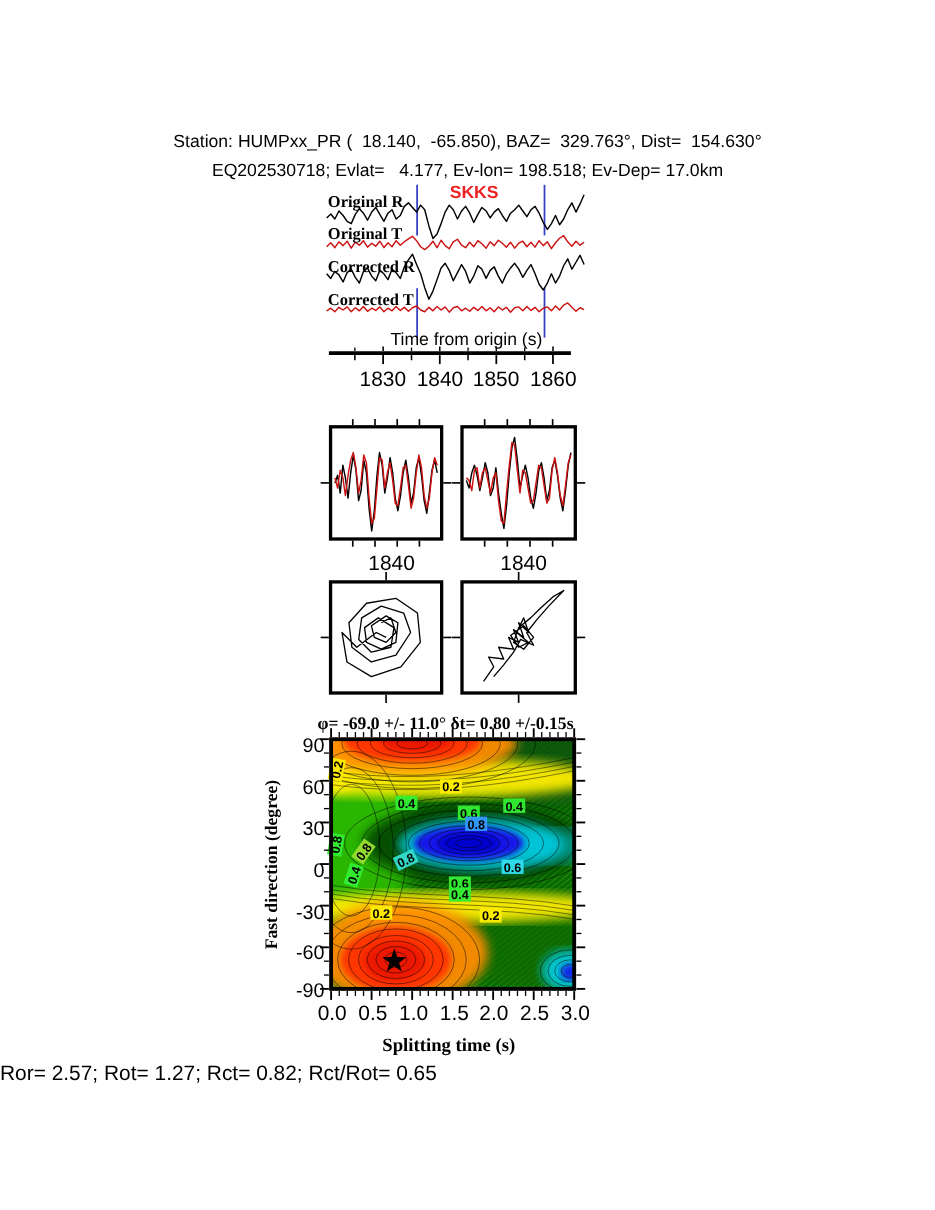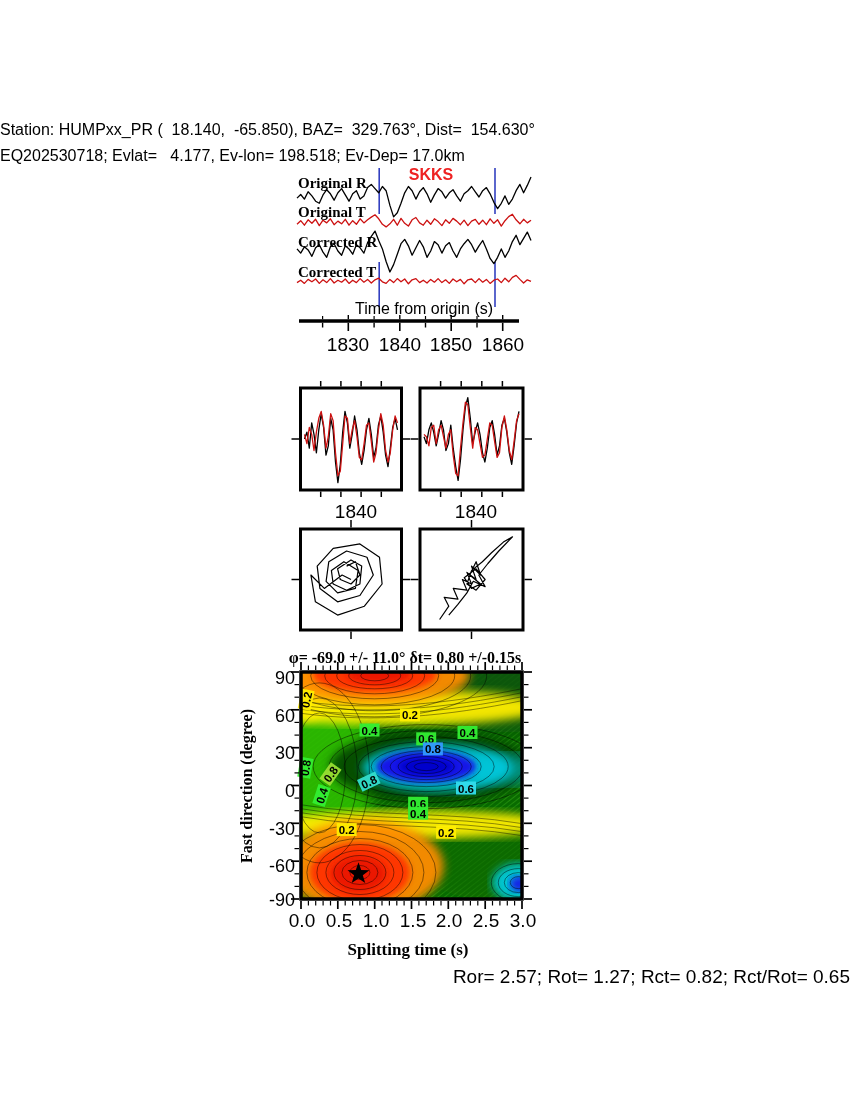--- a/index.html
+++ b/index.html
@@ -1,21 +1,21 @@
 <!DOCTYPE html>
 <html><head>
 <meta charset="utf-8">
 <style>
   html,body{margin:0;padding:0}
   body{width:850px;height:1100px;background:#ffffff;position:relative;overflow:hidden;
        font-family:"Liberation Sans",sans-serif;color:#000}
-  .hdr{position:absolute;left:0;right:0;font-size:16px;white-space:pre}
+  .hdr{position:absolute;left:0;right:0;text-align:center;font-size:16px;white-space:pre}
   #hdr1{top:121px}
   #hdr2{top:147px}
-  #footer{position:absolute;left:0;right:0;top:966px;text-align:right;font-size:19px;white-space:pre}
+  #footer{position:absolute;left:0;right:0;top:966px;text-align:left;font-size:19px;white-space:pre}
   svg#fig{position:absolute;left:0;top:0}
   .tserif{font-family:"Liberation Serif",serif;font-weight:bold}
   .tsans{font-family:"Liberation Sans",sans-serif}
 </style>
 </head>
 <body>
 
 <div class="hdr" id="hdr1">Station: HUMPxx_PR (  18.140,  -65.850), BAZ=  329.763°, Dist=  154.630°</div>
 <div class="hdr" id="hdr2">EQ202530718; Evlat=   4.177, Ev-lon= 198.518; Ev-Dep= 17.0km</div>
 <div id="footer">Ror= 2.57; Rot= 1.27; Rct= 0.82; Rct/Rot= 0.65</div>

